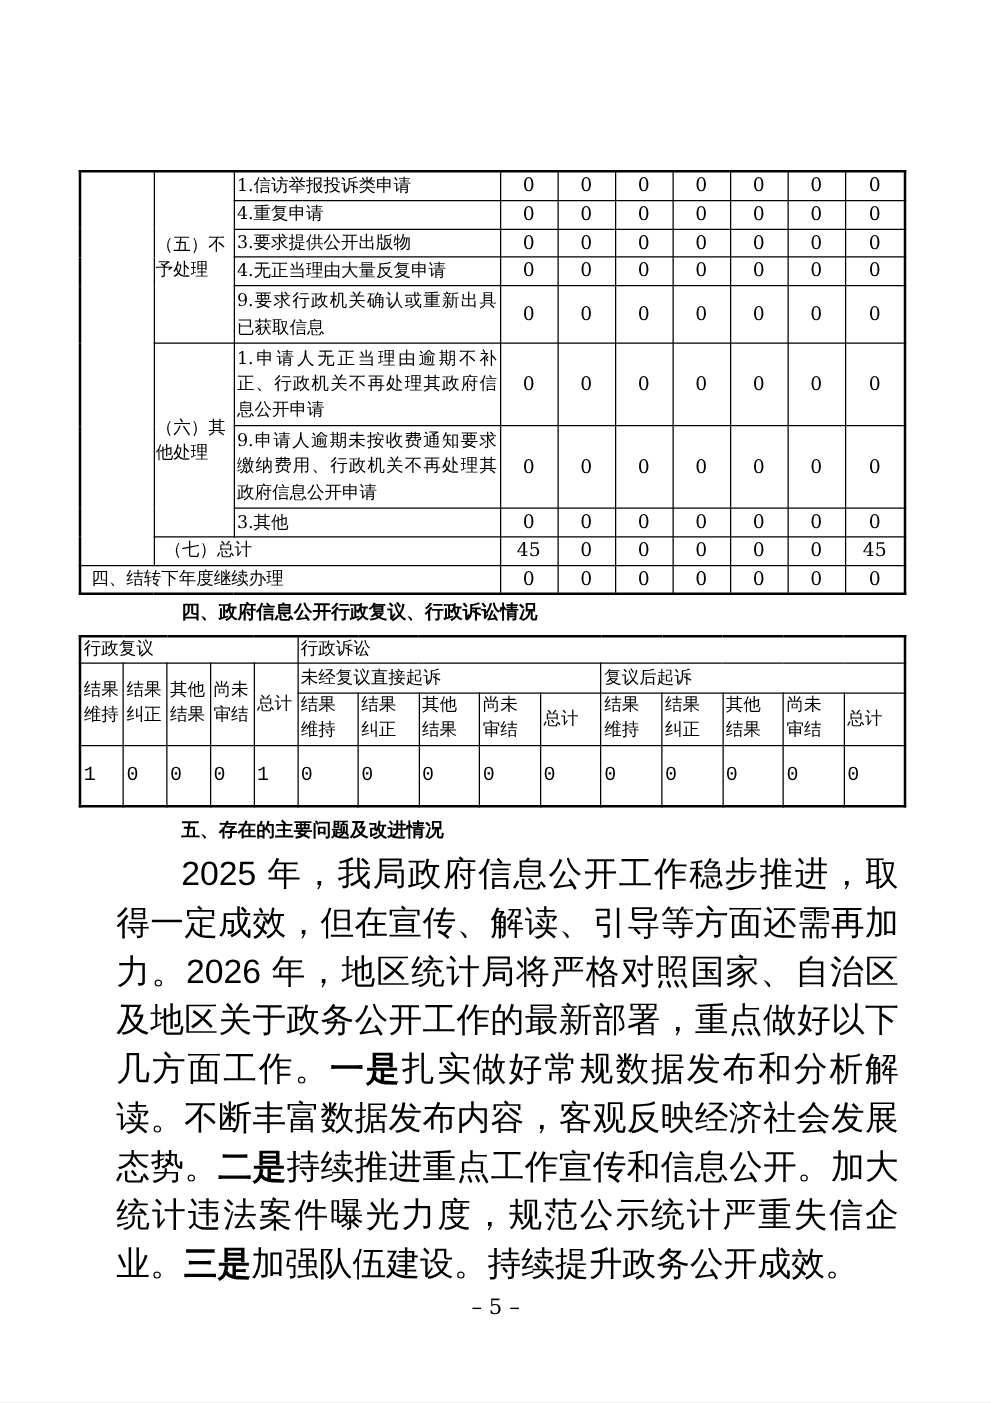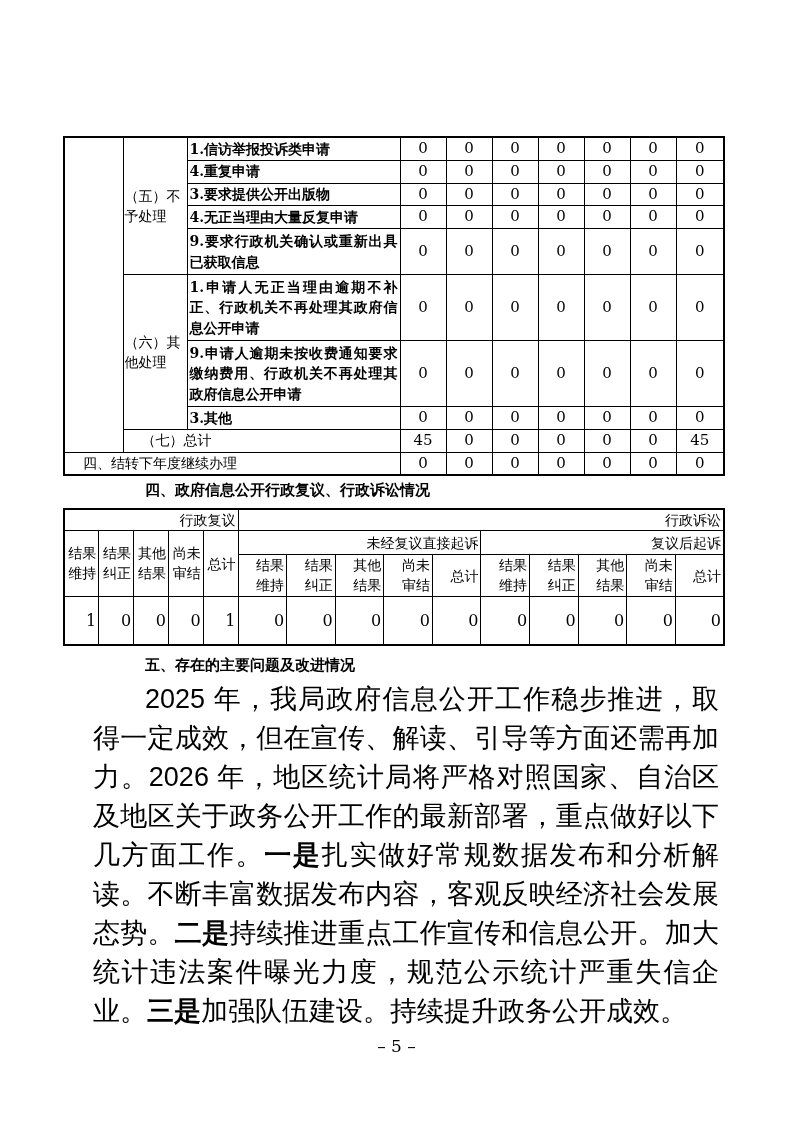--- a/index.html
+++ b/index.html
@@ -19,31 +19,31 @@
   .doc-table td {
     border: 1px solid #000;
     vertical-align: middle;
     font-size: 14px;
     line-height: 1.45;
     padding: 0 2px;
     overflow: hidden;
   }
 
   .t1 { top: 136px; }
-  .t1 td.item  { text-align: justify; text-align-last: left; font-weight: bold; }
+  .t1 td.item  { text-align: justify; text-align-last: left; }
   .t1 td.grp   { padding: 18px 1px; text-align: left; }
   .t1 td.num   { text-align: center; font-size: 15px; padding: 0; }
   .t1 td.spacer{ border-right: 1px solid #000; }
-  .t1 td.wide  { padding-left: 18px; }
+  .t1 td.wide  { padding-left: 8px; }
   .t1 tr.h22 { height: 22px; }
   .t1 tr.h46 { height: 46px; }
   .t1 tr.h66 { height: 66px; }
 
   .t2 { top: 508px; }
-  .t2 td { text-align: right; }
+  .t2 td { text-align: left; font-family: Liberation Mono, monospace; }
   .t2 tr.h20 { height: 20px; }
   .t2 tr.h24 { height: 24px; }
   .t2 tr.h42 { height: 42px; }
   .t2 tr.h48 { height: 48px; }
   .t2 td.val { font-size: 16px; }
   .leaf { display: inline-block; width: 2em; line-height: 1.4; }
 
   
   .sec-title {
     position: absolute; left: 145px;

